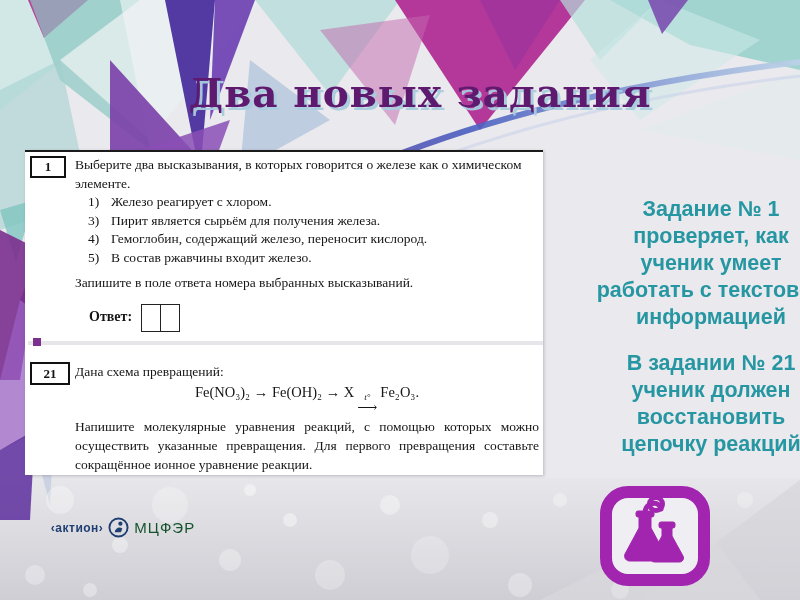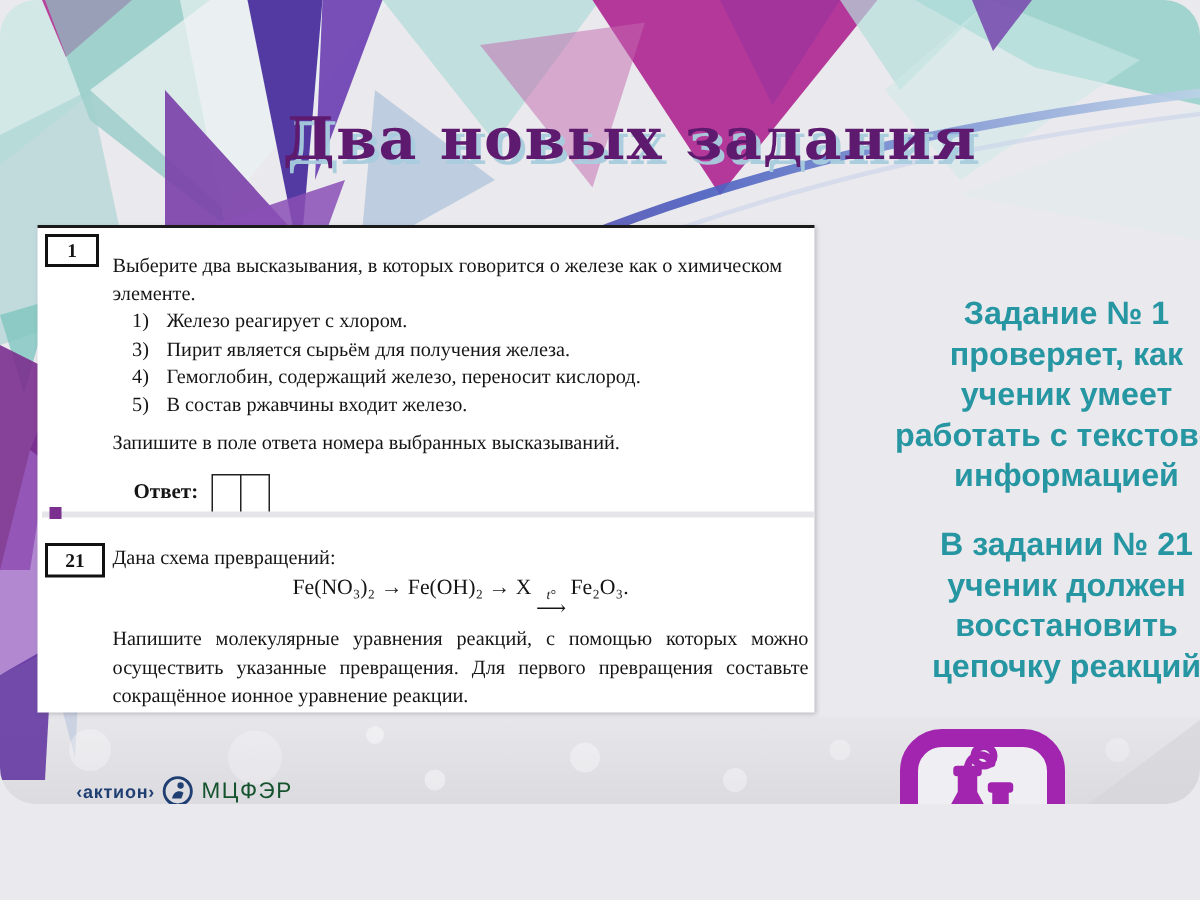--- a/index.html
+++ b/index.html
@@ -1,31 +1,31 @@
 <!DOCTYPE html>
 <html><head>
 <meta charset="utf-8">
 <style>
   html,body{margin:0;padding:0;}
   body{width:800px;height:600px;position:relative;overflow:hidden;
        background:#eae9ed;font-family:"Liberation Sans",sans-serif;}
-  .slide{position:absolute;inset:0;width:800px;height:536px;overflow:hidden;border-radius:24px;}
+  .slide{position:absolute;inset:0;width:800px;height:600px;overflow:hidden;}
   svg.bg{position:absolute;left:0;top:0;}
 
   .title{position:absolute;left:160px;top:70px;width:520px;text-align:center;
          font-family:"DejaVu Serif",serif;font-weight:bold;font-size:39px;
          color:#5e1a6e;letter-spacing:1px;
          text-shadow:3px 3px 0 rgba(168,204,221,.95);}
 
   
   .card{position:absolute;left:25px;top:150px;width:518px;height:325px;background:#ffffff;
         box-shadow:1px 1px 3px rgba(70,70,85,.3);
         font-family:"Liberation Serif","DejaVu Serif",serif;color:#151515;}
   .q1{position:absolute;top:0;left:0;right:0;height:190px;border-top:2px solid #1b1b1b;
-      padding:16px 14px 0 50px;box-sizing:border-box;font-size:13.5px;line-height:18.5px;}
+      padding:4px 14px 0 50px;box-sizing:border-box;font-size:13.5px;line-height:18.5px;}
   .qnum{position:absolute;border:2px solid #111;font-weight:bold;text-align:center;
         background:#fff;font-size:13px;}
   .qnum1{left:5px;top:6px;width:32px;height:18px;line-height:18px;}
   .qnum21{left:5px;top:212px;width:36px;height:19px;line-height:19px;}
   .opt{padding-left:13px;}
   .opt-n{display:inline-block;width:23px;}
   .q1-instr{margin-top:7px;}
   .answer-row{margin-top:11px;margin-left:14px;display:flex;align-items:center;}
   .answer-label{font-weight:bold;font-size:14px;}
   .cells{display:flex;margin-left:9px;}

